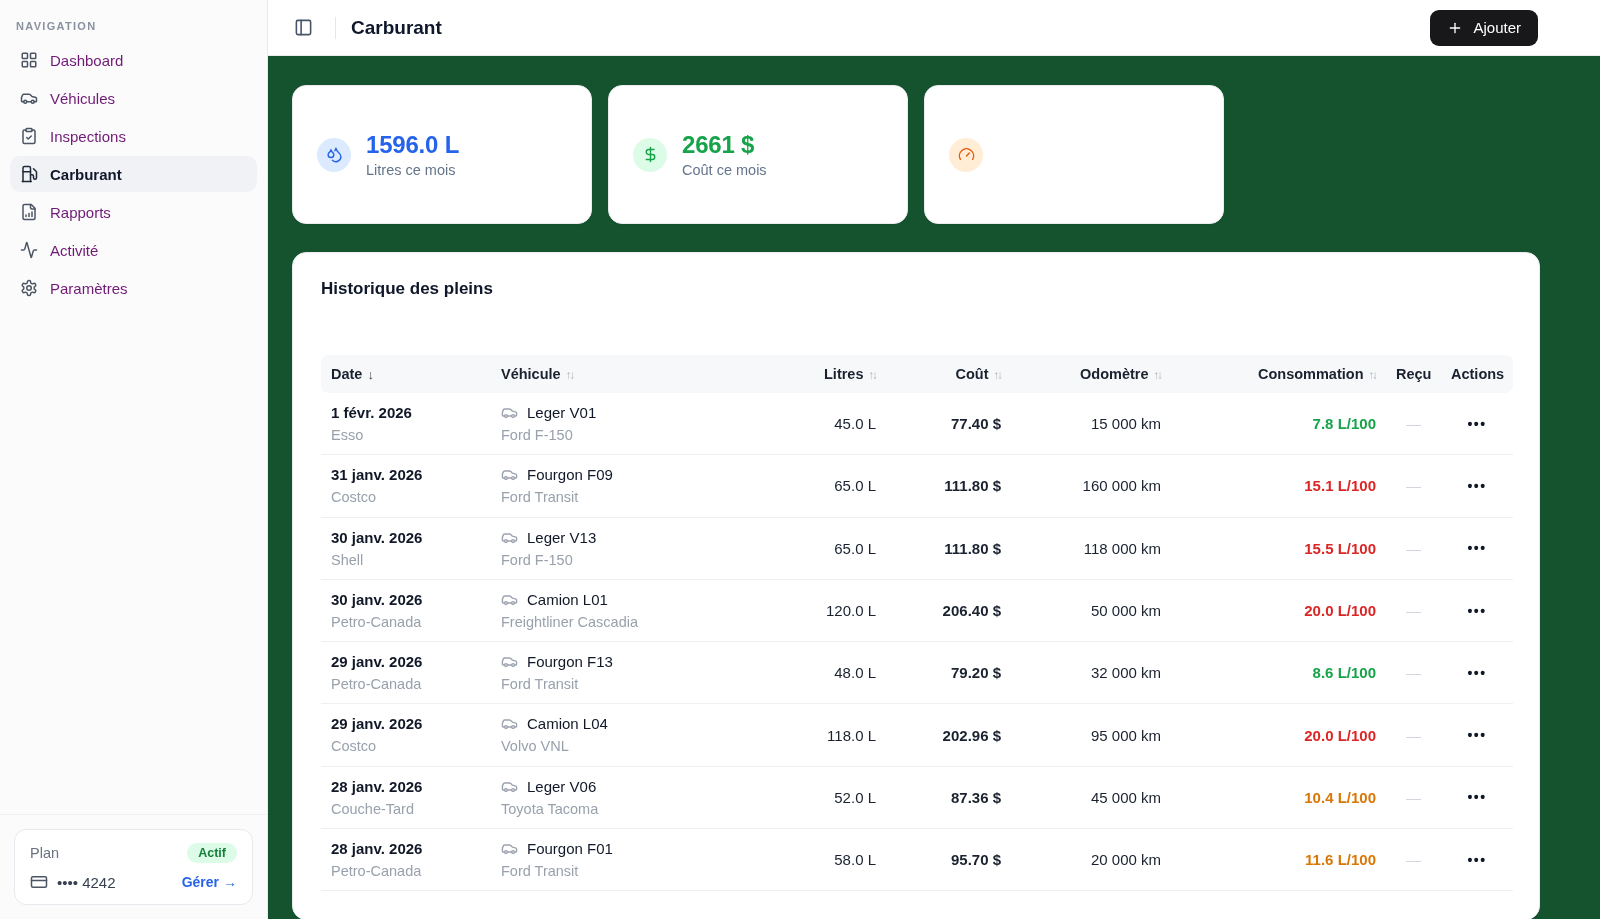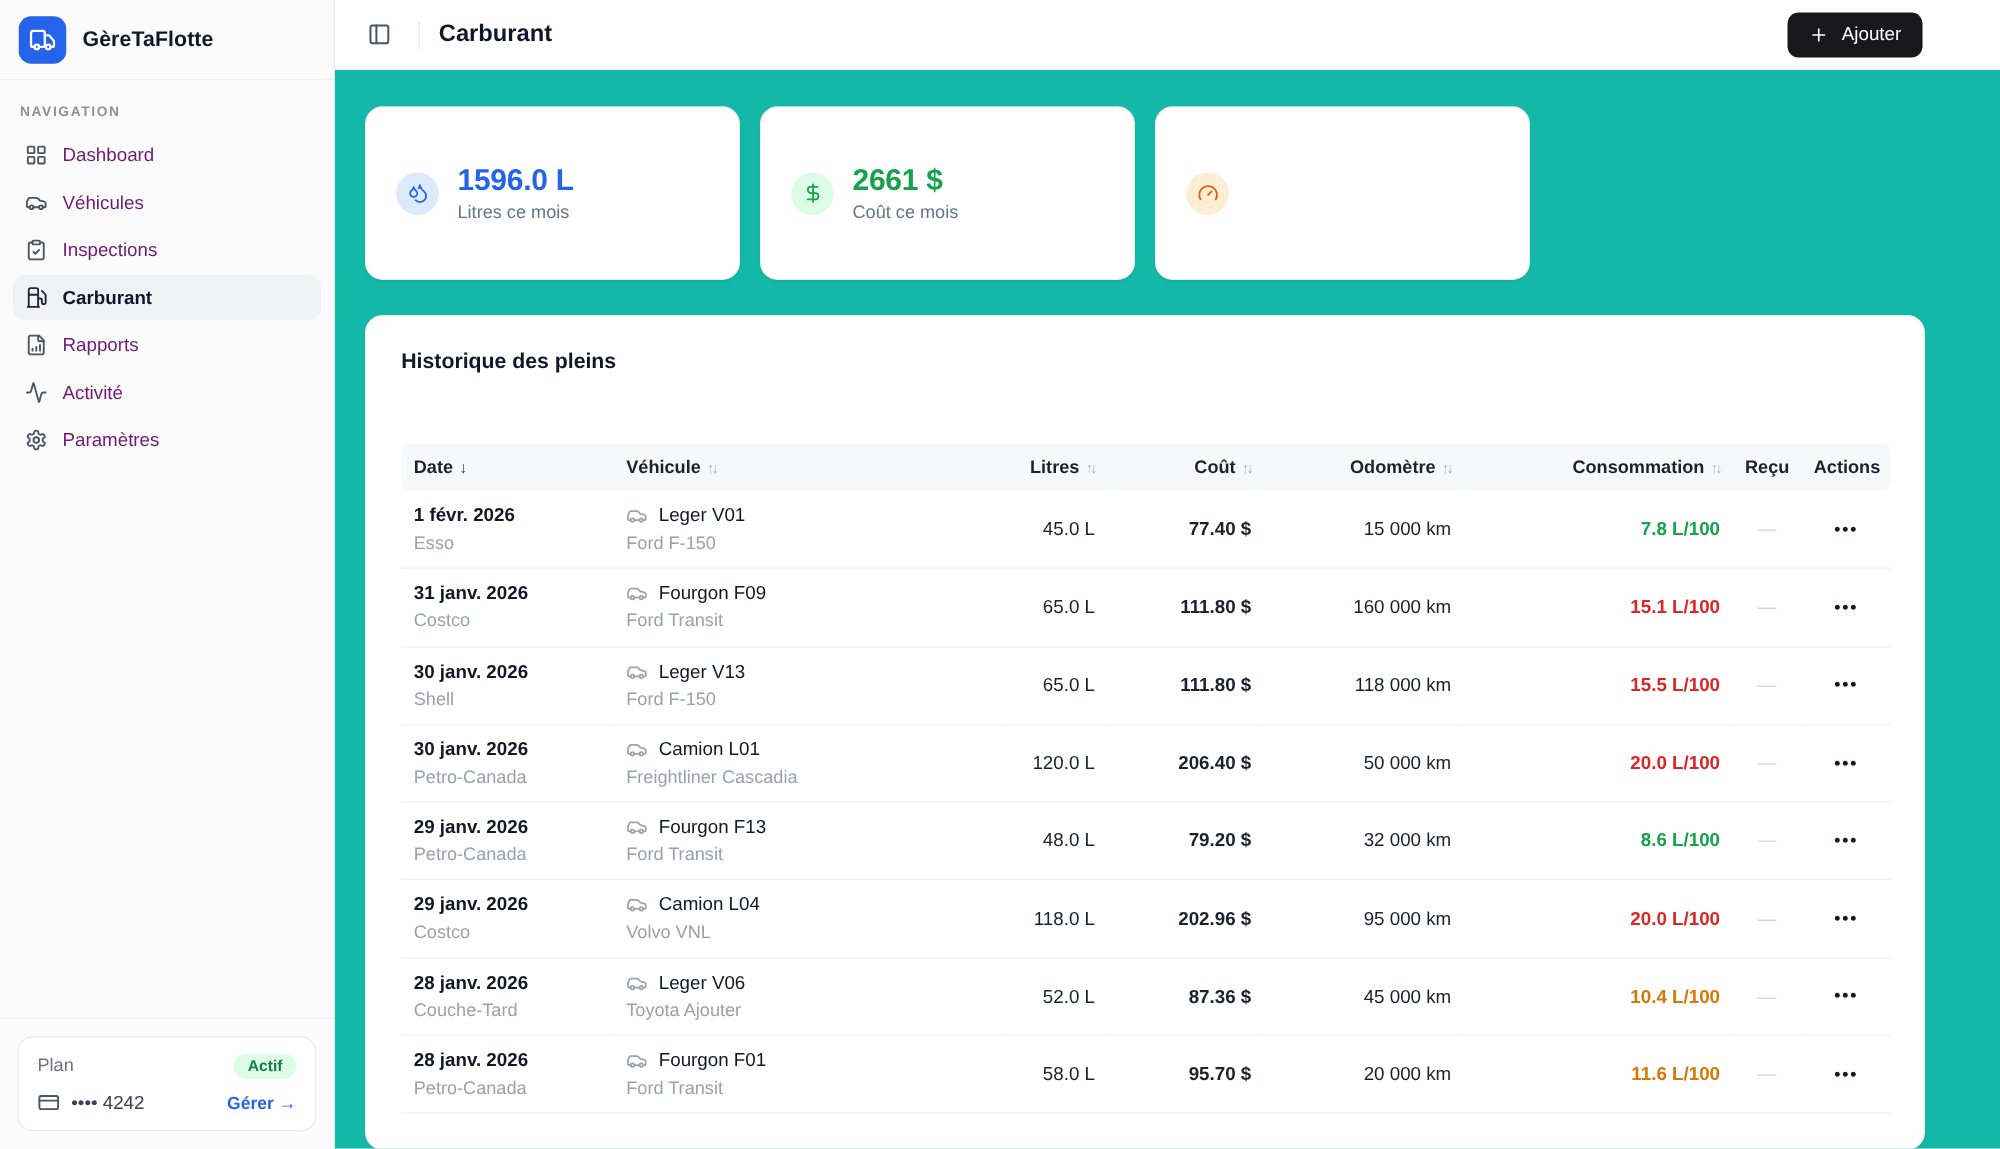--- a/index.html
+++ b/index.html
@@ -40,21 +40,21 @@
   .topbar { height:56px; background:#fff; border-bottom:1px solid #e9ebef; display:flex;
     align-items:center; gap:15px; padding:0 62px 0 18px; flex:none; }
   .icon-btn { width:34px; height:34px; border:none; background:none; color:#475569;
     display:flex; align-items:center; justify-content:center; cursor:pointer; border-radius:8px; }
   .v-divider { width:1px; height:22px; background:#e3e6ea; }
   .page-title { font-size:19px; font-weight:700; color:#0f172a; }
   .add-btn { margin-left:auto; height:36px; background:#18181b; color:#fff; border:none;
     border-radius:9px; padding:0 17px; display:flex; align-items:center; gap:10px; font-size:15px;
     font-weight:500; cursor:pointer; font-family:inherit; }
 
-  .content { flex:1; background:#14b8a6; padding:29px 60px 24px 24px; overflow:hidden; }
+  .content { flex:1; background:#14532d; padding:29px 60px 24px 24px; overflow:hidden; }
 
   
   .stats-row { display:grid; grid-template-columns:repeat(4,1fr); gap:16px; margin-bottom:28px; }
   .stat-card { background:#fff; border:1px solid #ececf0; border-radius:14px; height:139px;
     display:flex; align-items:center; padding:0 24px; box-shadow:0 1px 2px rgba(16,24,40,.04); }
   .stat-icon { width:34px; height:34px; border-radius:50%; display:flex; align-items:center;
     justify-content:center; margin-right:15px; flex:none; }
   .stat-value { font-size:24px; font-weight:700; line-height:1.15; letter-spacing:-.2px; }
   .stat-label { font-size:14.5px; color:#64748b; margin-top:3px; }
 
@@ -92,32 +92,20 @@
   td.actions { text-align:center; }
   .dots-btn { background:none; border:none; font-size:14px; letter-spacing:1.5px; color:#111827;
     font-weight:700; cursor:pointer; line-height:1; }
 </style>
 </head>
 <body>
 
 <div class="app">
 
   <aside class="sidebar">
-    <div class="sidebar-header">
-      <div class="logo">
-          <svg width="22" height="22" viewBox="0 0 24 24" fill="none" stroke="currentColor" stroke-width="2" stroke-linecap="round" stroke-linejoin="round">
-            <path d="M14 18V6a2 2 0 0 0-2-2H4a2 2 0 0 0-2 2v11a1 1 0 0 0 1 1h2"></path>
-            <path d="M15 18H9"></path>
-            <path d="M19 18h2a1 1 0 0 0 1-1v-3.65a1 1 0 0 0-.22-.62l-3.48-4.35a1 1 0 0 0-.78-.38H14"></path>
-            <circle cx="17" cy="18" r="2"></circle>
-            <circle cx="7" cy="18" r="2"></circle>
-          </svg>
-        </div>
-      <span class="brand">GèreTaFlotte</span>
-    </div>
     <div class="nav-section">
       <div class="nav-label">NAVIGATION</div>
       <nav id="nav-items">
           <div class="nav-item">
             <span class="nav-ico">
               <svg width="18" height="18" viewBox="0 0 24 24" fill="none" stroke="currentColor" stroke-width="2" stroke-linecap="round" stroke-linejoin="round">
                 <rect width="7" height="7" x="3" y="3" rx="1"></rect>
                 <rect width="7" height="7" x="14" y="3" rx="1"></rect>
                 <rect width="7" height="7" x="14" y="14" rx="1"></rect>
                 <rect width="7" height="7" x="3" y="14" rx="1"></rect>
@@ -464,21 +452,21 @@
                     <span class="nav-ico">
                       <svg width="17" height="17" viewBox="0 0 24 24" fill="none" stroke="currentColor" stroke-width="2" stroke-linecap="round" stroke-linejoin="round">
                         <path d="M19 17h2c.6 0 1-.4 1-1v-3c0-.9-.7-1.7-1.5-1.9C18.7 10.6 16 10 16 10s-1.3-1.4-2.2-2.3c-.5-.4-1.1-.7-1.8-.7H5c-.6 0-1.1.4-1.4.9l-1.4 2.9A3.7 3.7 0 0 0 2 12v4c0 .6.4 1 1 1h2"></path>
                         <circle cx="7" cy="17" r="2"></circle>
                         <path d="M9 17h6"></path>
                         <circle cx="17" cy="17" r="2"></circle>
                       </svg>
                     </span>
                     <span>Leger V06</span>
                   </div>
-       <div class="cell-secondary">Toyota Ajouter</div>
+       <div class="cell-secondary">Toyota Tacoma</div>
                 </td>
      <td class="num">52.0 L</td>
      <td class="num cost">87.36 $</td>
      <td class="num">45 000 km</td>
      <td class="cons" style="color:#d97706">10.4 L/100</td>
      <td class="receipt">—</td>
      <td class="actions"><button class="dots-btn">•••</button></td>
               </tr>
               <tr>
                 <td>

